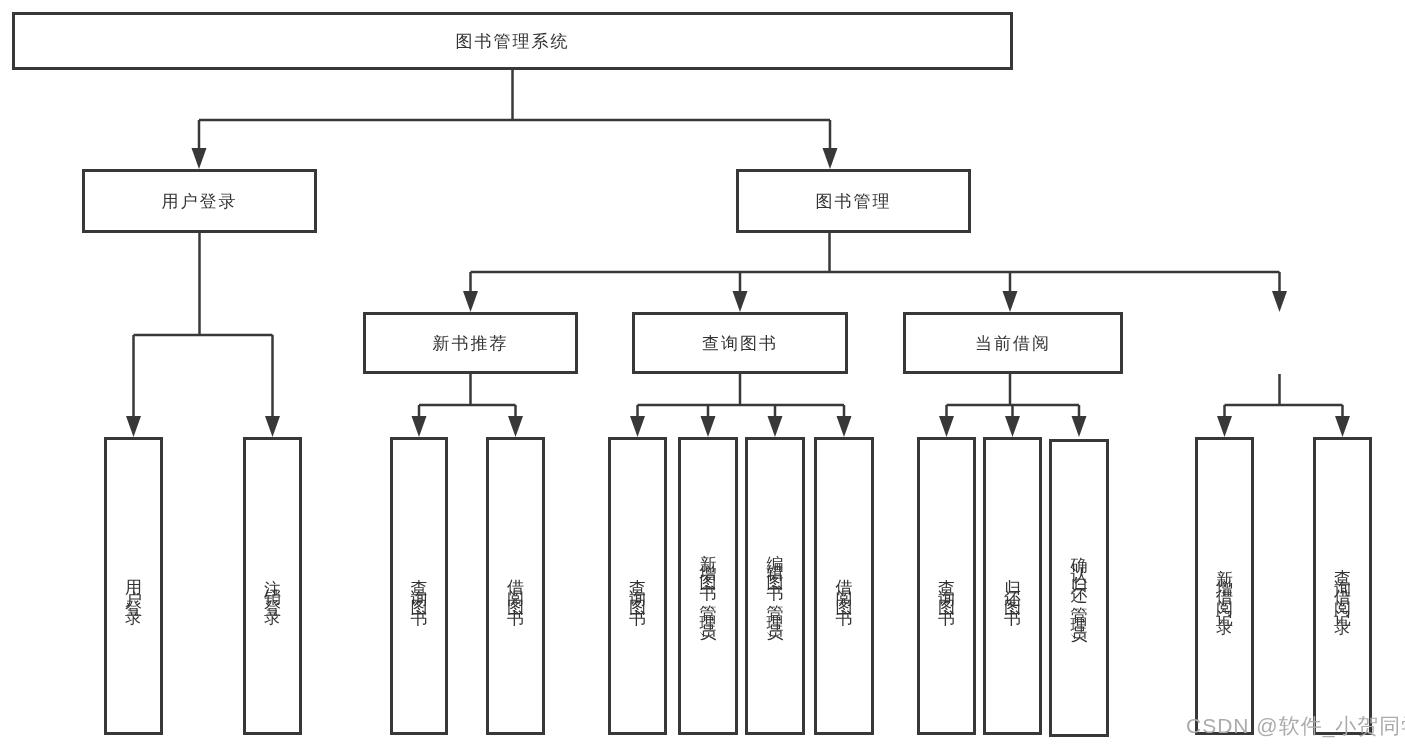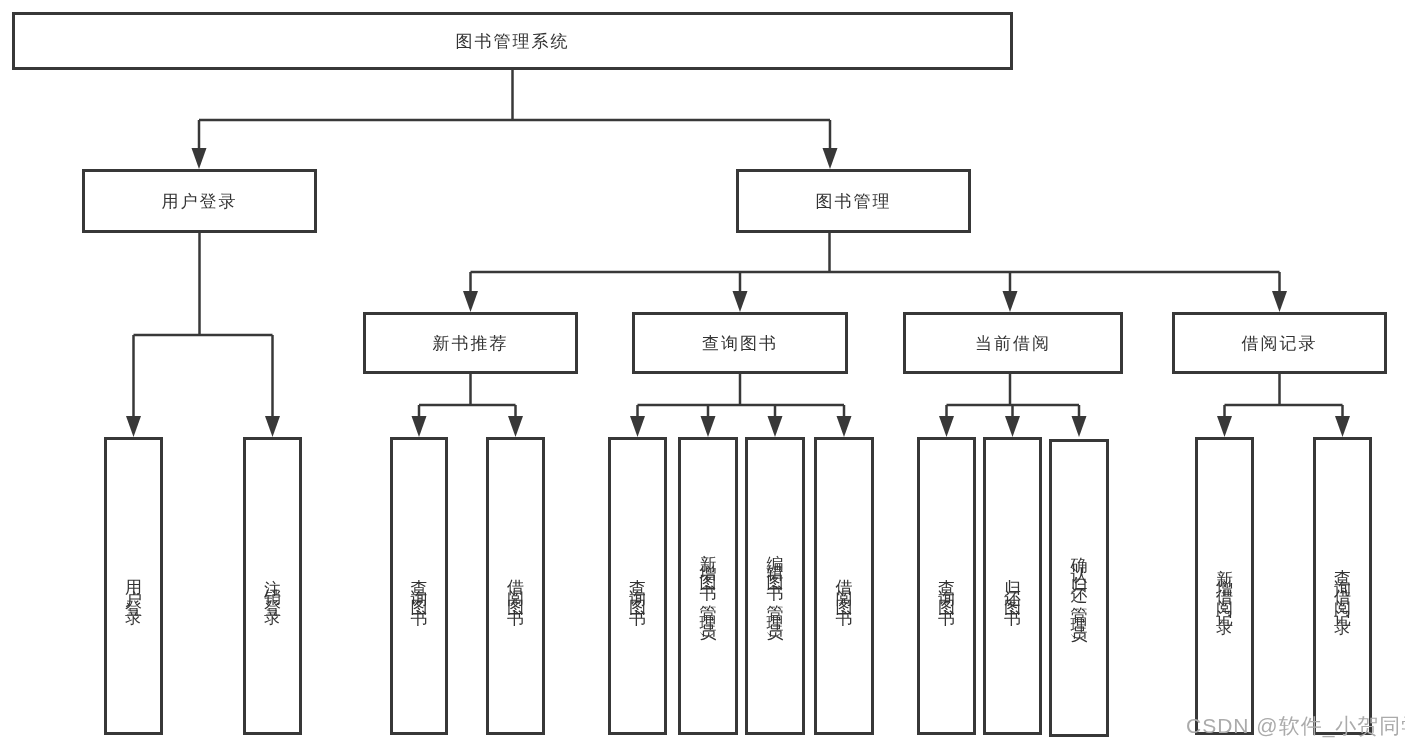--- a/index.html
+++ b/index.html
@@ -103,21 +103,20 @@
   </svg>
 
   <div class="box" style="left:12px; top:12px; width:1001px; height:58px;">图书管理系统</div>
 
   <div class="box" style="left:82px; top:169px; width:235px; height:64px;">用户登录</div>
   <div class="box" style="left:736px; top:169px; width:235px; height:64px;">图书管理</div>
 
   <div class="box" style="left:363px; top:312px; width:215px; height:62px;">新书推荐</div>
   <div class="box" style="left:632px; top:312px; width:216px; height:62px;">查询图书</div>
   <div class="box" style="left:903px; top:312px; width:220px; height:62px;">当前借阅</div>
-  <div class="box" style="left:1172px; top:312px; width:215px; height:62px;">借阅记录</div>
 
   <div class="box leaf" style="left:104px; top:437px; width:59px; height:298px;">
     <span class="vtext">用户登录</span>
     </div>
   <div class="box leaf" style="left:243px; top:437px; width:59px; height:298px;">
     <span class="vtext">注销登录</span>
     </div>
 
   <div class="box leaf" style="left:390px; top:437px; width:58px; height:298px;">
     <span class="vtext">查询图书</span>

